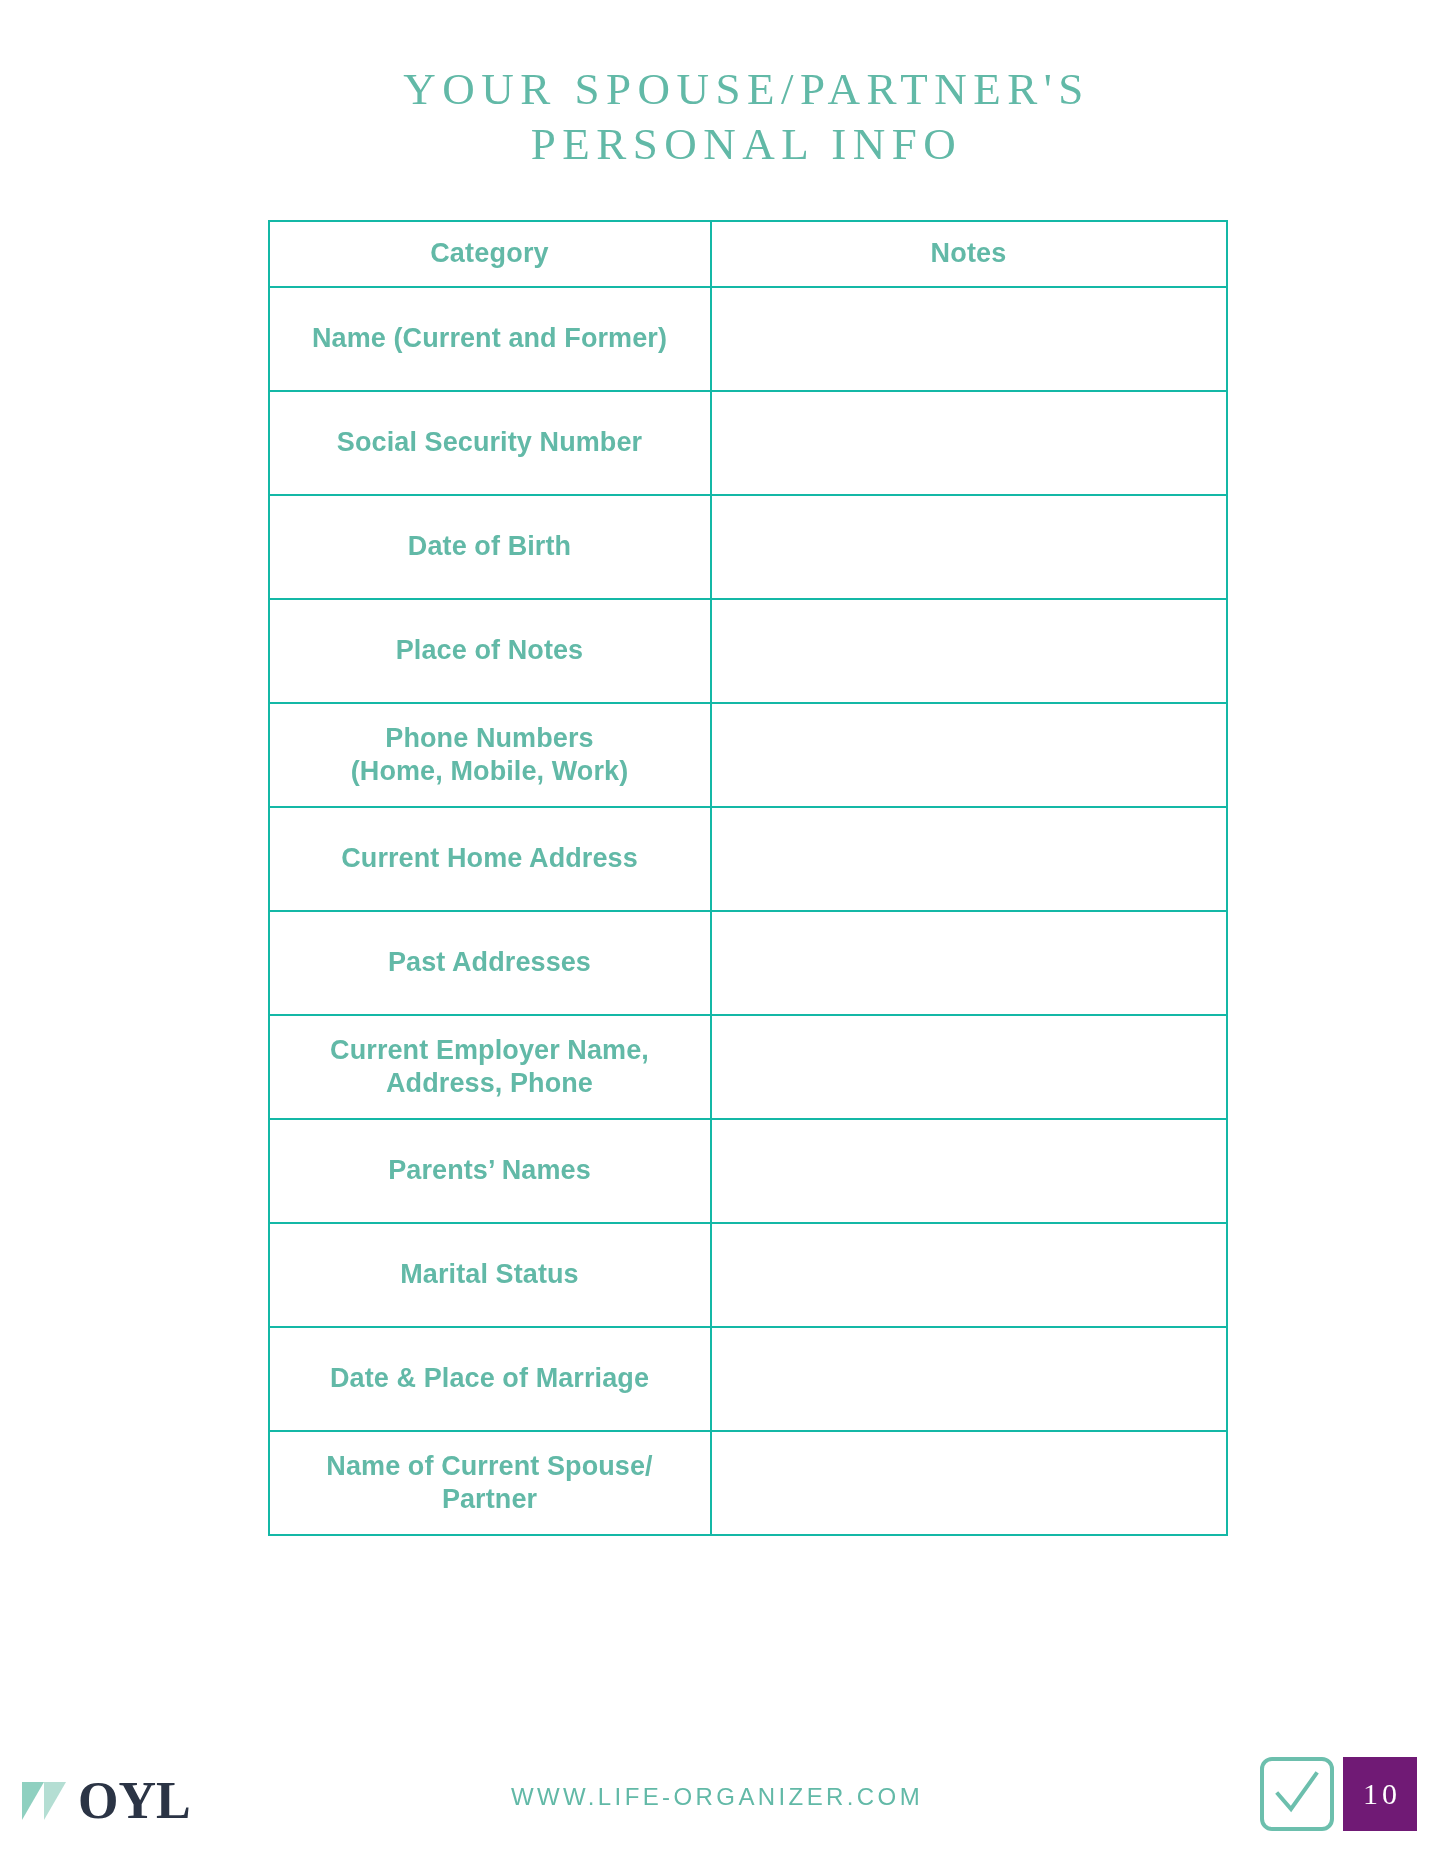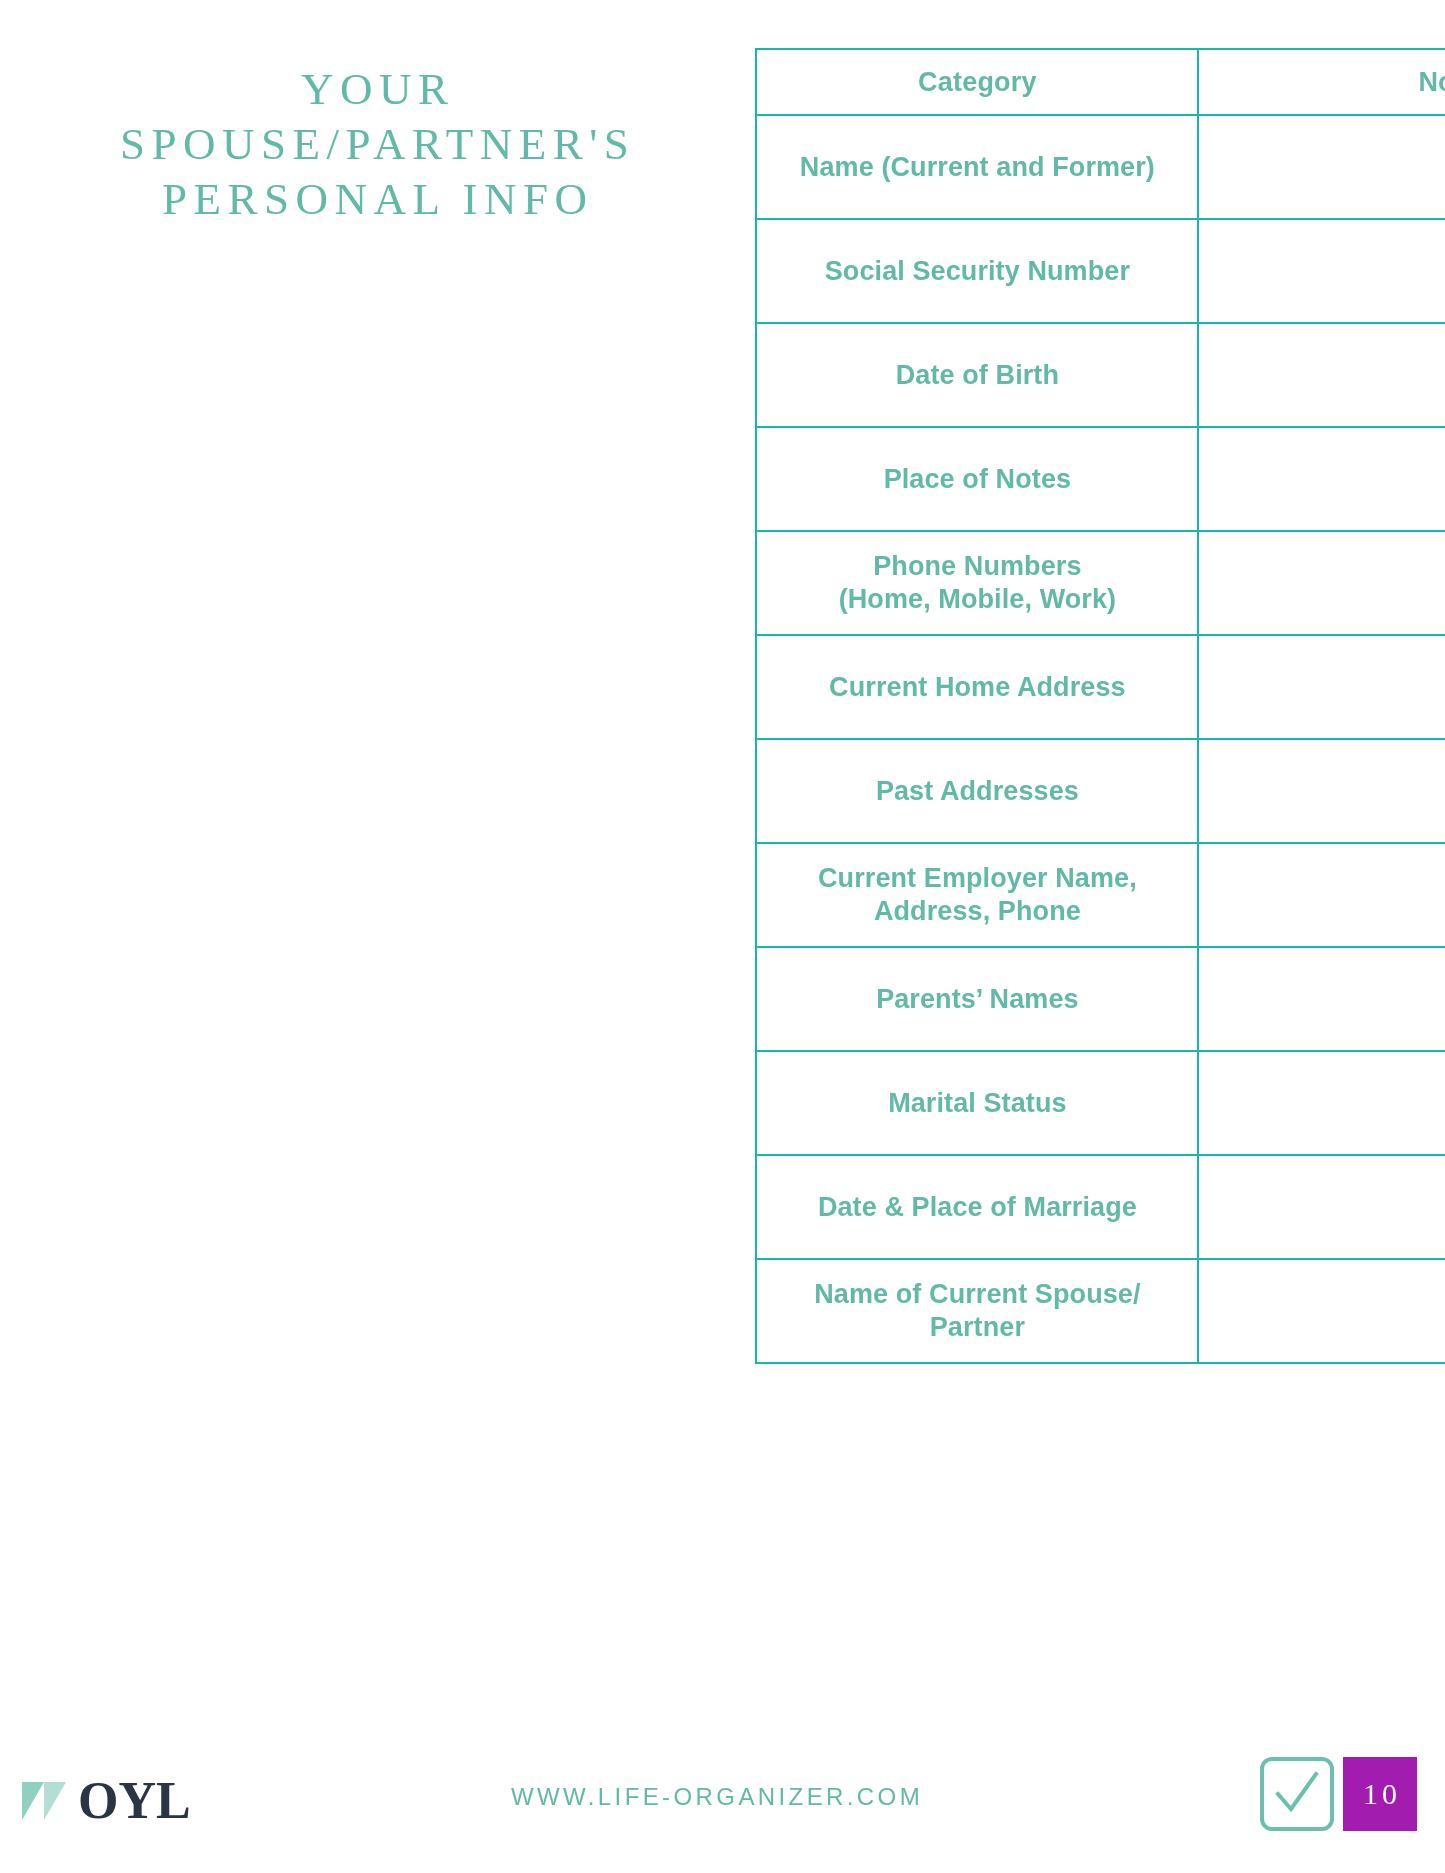--- a/index.html
+++ b/index.html
@@ -12,20 +12,22 @@
     background: #ffffff;
     font-family: "Liberation Sans", sans-serif;
     position: relative;
     overflow: hidden;
   }
 
   .page {
     position: absolute;
     inset: 0;
     display: flex;
+    flex-direction: column;
+    padding-left: 48px;
   }
 
   
   .title-block {
     margin-top: 62px;
     text-align: center;
     padding: 0 120px;
   }
   .title {
     font-family: "Liberation Serif", "DejaVu Serif", serif;
@@ -138,21 +140,21 @@
     box-sizing: border-box;
     display: flex;
     align-items: center;
     justify-content: center;
     background: #ffffff;
   }
   .check-box svg { display: block; }
   .page-num {
     width: 74px;
     height: 74px;
-    background: #a21caf;
+    background: #701a75;
     display: flex;
     align-items: center;
     justify-content: center;
     color: #ffffff;
     font-family: "Liberation Serif", "DejaVu Serif", serif;
     font-size: 30px;
     letter-spacing: 4px;
     padding-left: 4px;
     box-sizing: border-box;
   }

